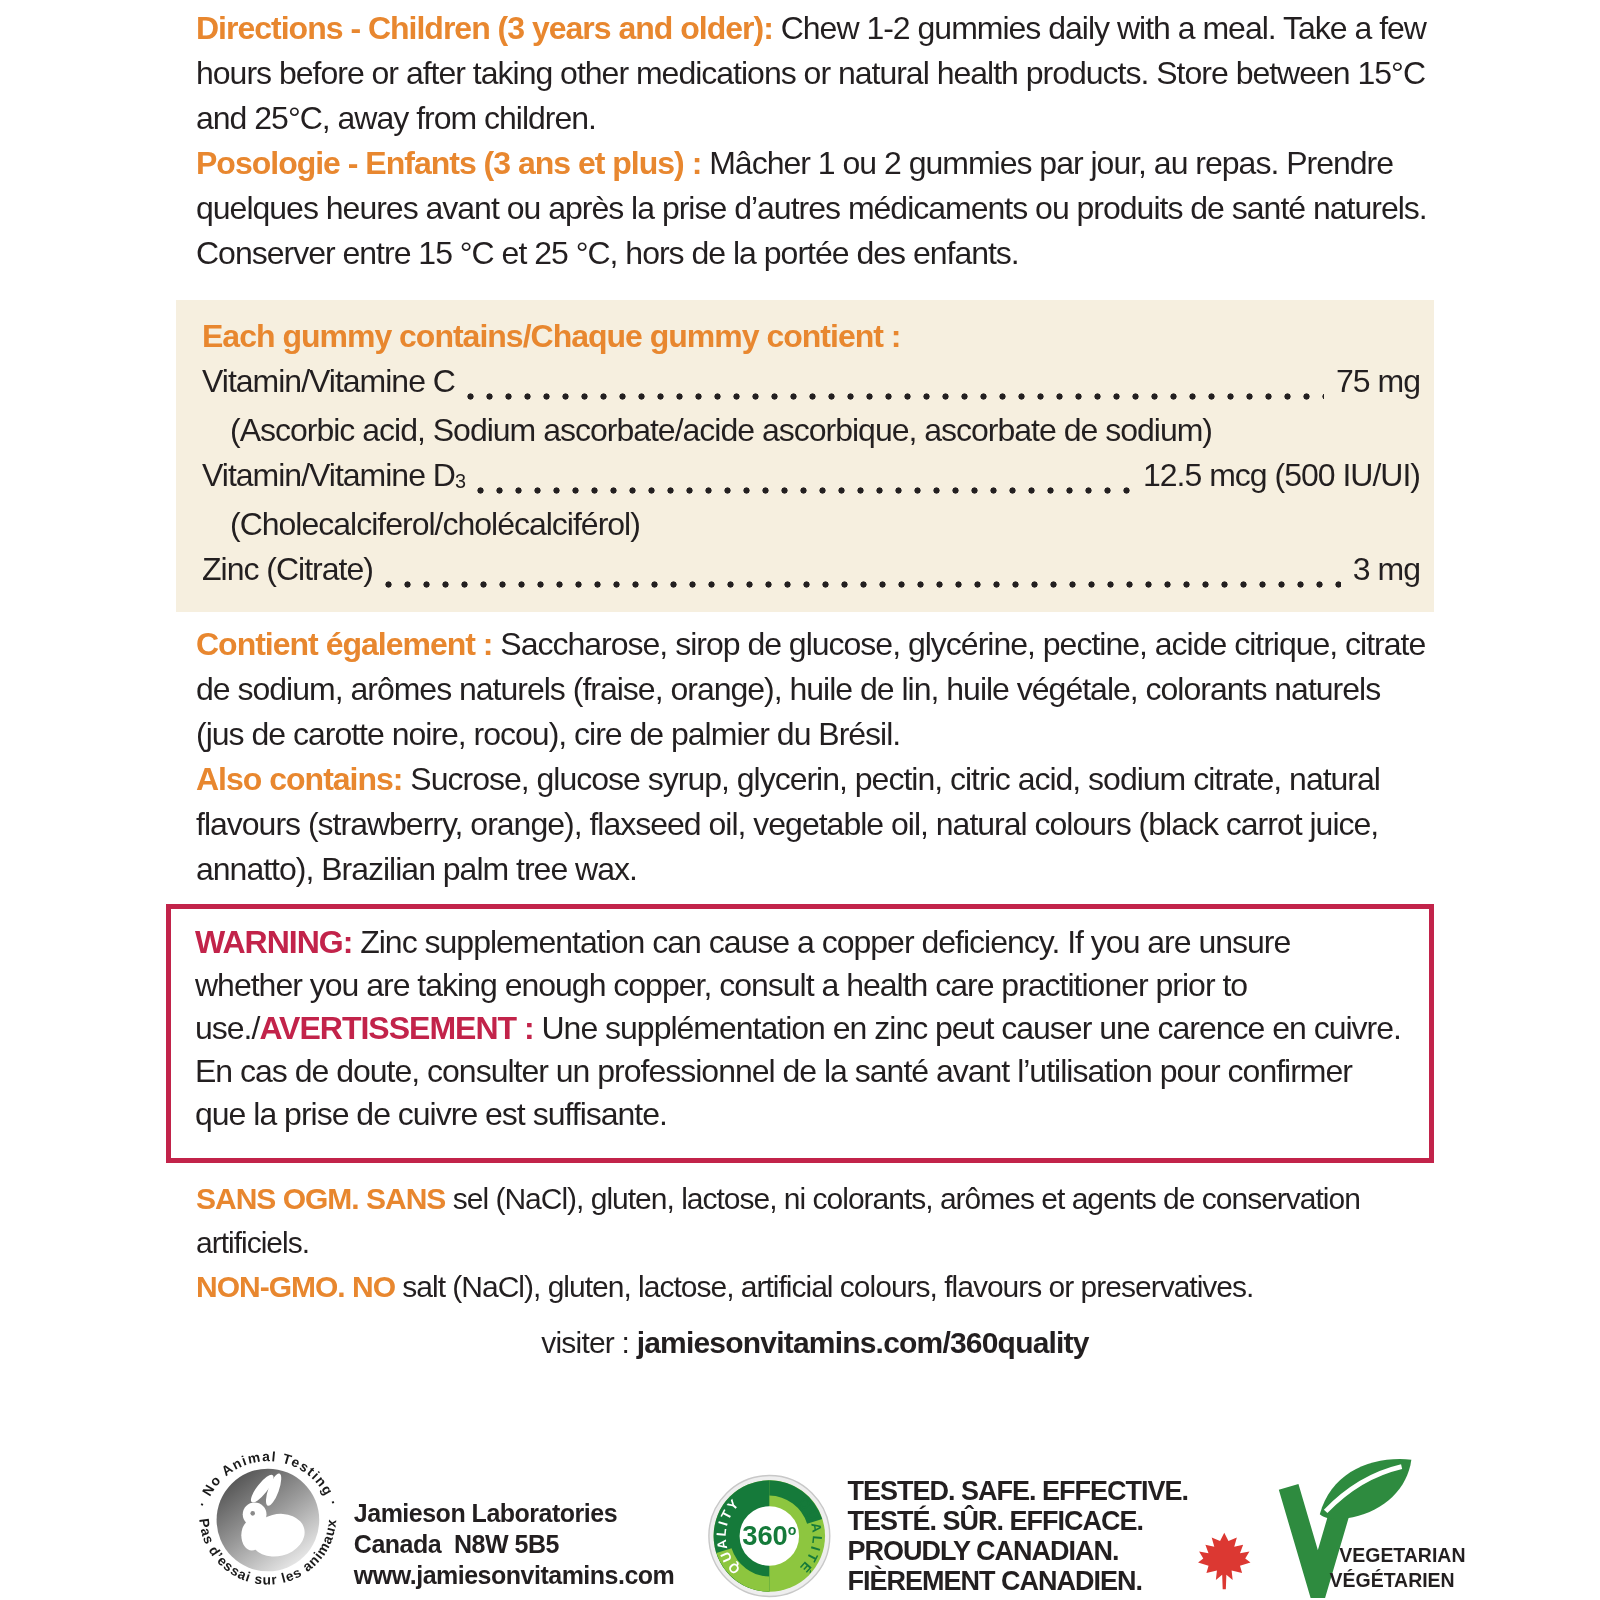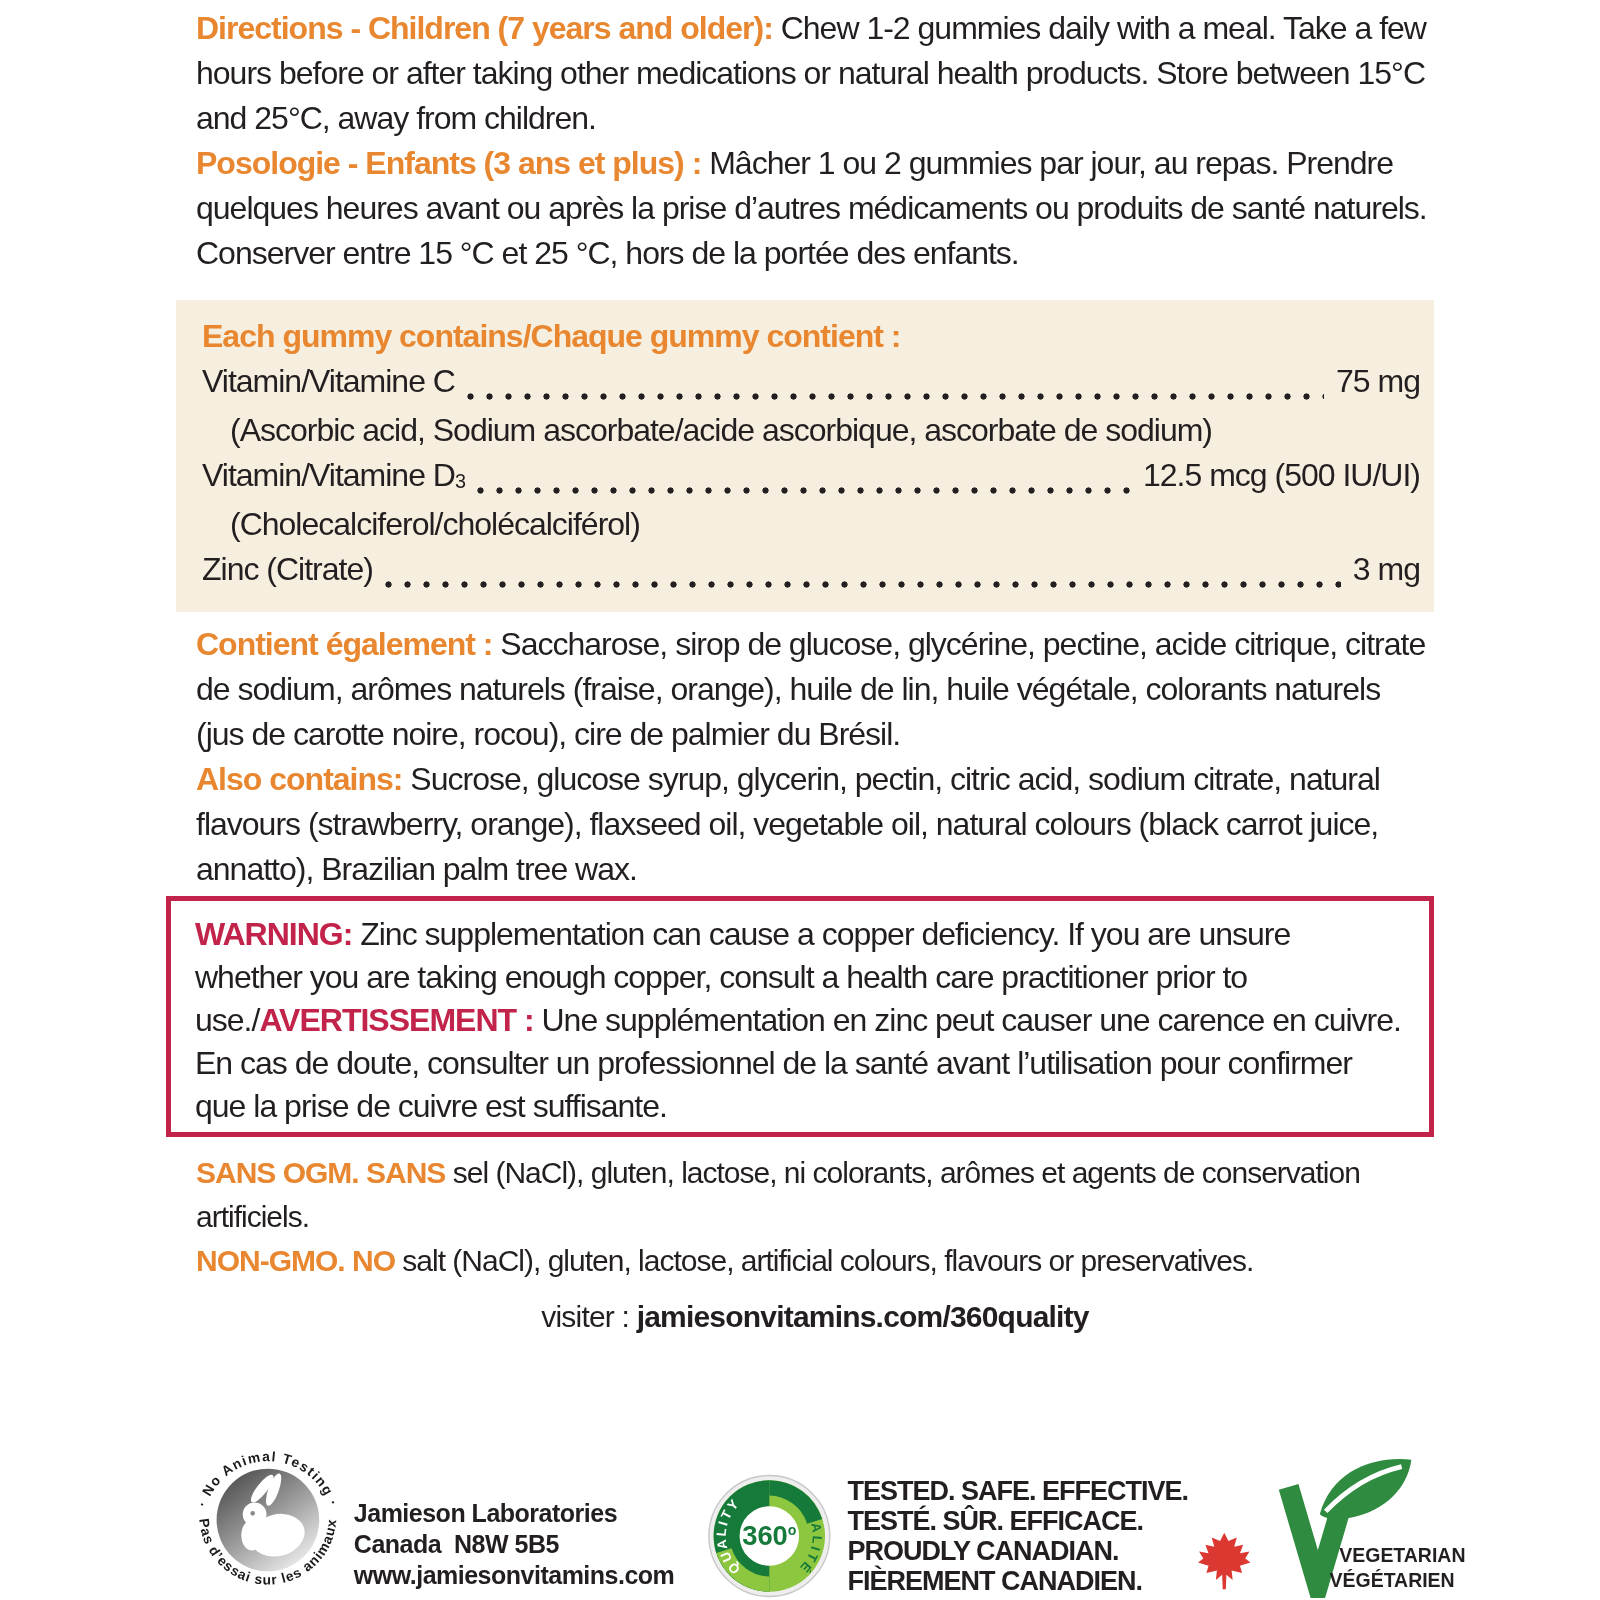--- a/index.html
+++ b/index.html
@@ -16,41 +16,41 @@
   .panel .heading{margin:0;font-size:32px;line-height:45px}
   .irow{display:flex;align-items:flex-start}
   .rname,.rval{white-space:nowrap}
   .dots{flex:1 1 auto;height:7px;margin:0 12px 8px;align-self:flex-end;
         background-image:radial-gradient(circle at 3.5px 3.5px,#231F20 2.8px,transparent 3.4px);
         background-size:19px 7px;background-repeat:repeat-x}
   .note{padding-left:28px}
   .sub{font-size:0.62em;position:relative;top:0.12em}
 
   .also{margin-top:10px}
-  .warnbox{border:5px solid #C2234A;margin:4px 0 0 -30px;padding:12px 24px 4px;line-height:43px}
+  .warnbox{border:5px solid #C2234A;margin:12px 0 0 -30px;padding:12px 24px 22px;line-height:43px}
   .claims{margin-top:14px;font-size:30px;line-height:44px}
   .moreinfo{margin-top:10px;text-align:center;font-size:30px;line-height:48px;letter-spacing:-0.8px}
   sup{font-size:0.55em;vertical-align:super;letter-spacing:0}
 
   .footer{position:absolute;left:190px;top:1446px;right:120px;display:flex;align-items:flex-start;letter-spacing:0}
   .rabbit{margin-top:-6px}
   .company{margin:52px 0 0 8px;font-size:25px;line-height:31px;font-weight:700;letter-spacing:-0.5px;width:348px}
   .seal{margin:26px 0 0 14px}
   .tested{margin:30px 1px 0 16px;font-size:27px;line-height:30px;font-weight:700;letter-spacing:-1px;white-space:nowrap}
   .maple{margin:84px 0 0 8px}
   .veg{margin:2px 0 0 24px}
   .company .url{cursor:pointer}
 </style>
 </head>
 <body>
 
 <div class="page">
 
   <section class="directions">
-    <p><span class="orange">Directions - Children (7 years and older):</span><span> Chew 1-2 gummies daily with a meal. Take a few hours before or after taking other medications or natural health products. Store between 15°C and 25°C, away from children.</span></p>
+    <p><span class="orange">Directions - Children (3 years and older):</span><span> Chew 1-2 gummies daily with a meal. Take a few hours before or after taking other medications or natural health products. Store between 15°C and 25°C, away from children.</span></p>
     <p><span class="orange">Posologie - Enfants (3 ans et plus) :</span><span> Mâcher 1 ou 2 gummies par jour, au repas. Prendre quelques heures avant ou après la prise d’autres médicaments ou produits de santé naturels. Conserver entre 15 °C et 25 °C, hors de la portée des enfants.</span></p>
   </section>
 
   <section class="panel">
     <p class="heading orange">Each gummy contains/Chaque gummy contient :</p>
 
     <div class="irow">
       <span class="rname"><span>Vitamin/Vitamine C</span><span class="sub"></span></span>
       <span class="dots"></span>
       <span class="rval">75 mg</span>

